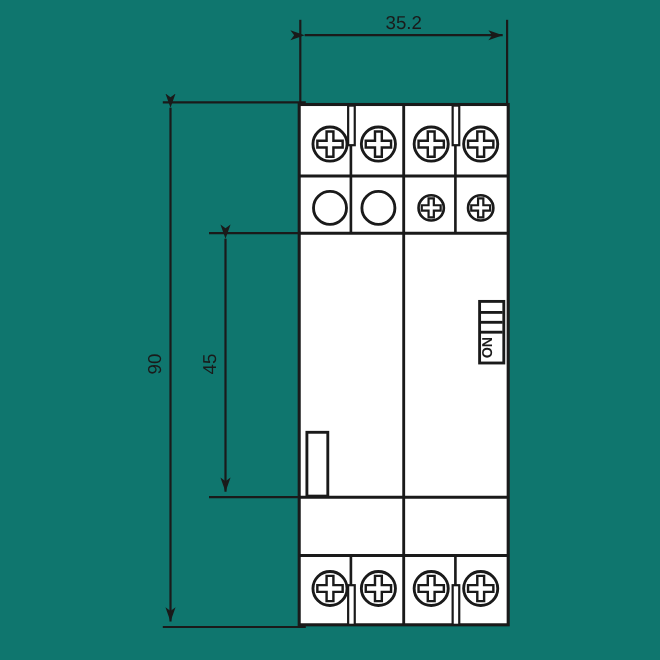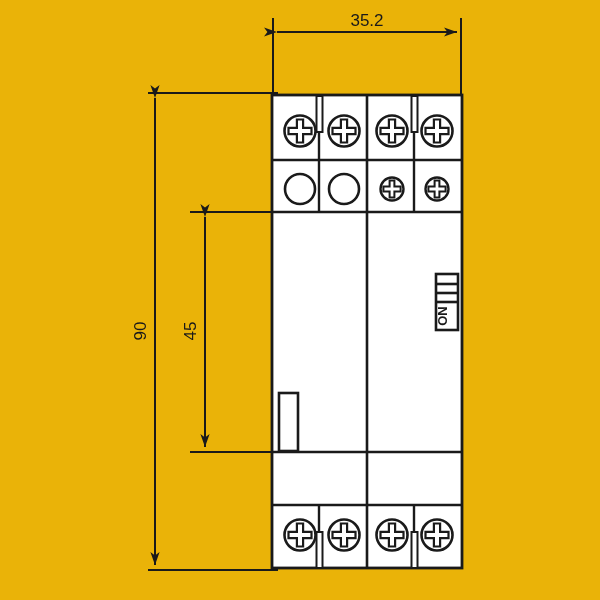--- a/index.html
+++ b/index.html
@@ -8,21 +8,21 @@
     padding: 0;
     background: #ffffff;
   }
   body {
     font-family: "Liberation Sans", sans-serif;
   }
   #stage {
     position: relative;
     width: 600px;
     height: 600px;
-    background: #eab308;
+    background: #0f766e;
     overflow: hidden;
   }
   #drawing {
     position: absolute;
     left: 0;
     top: 0;
     width: 600px;
     height: 600px;
     display: block;
   }

